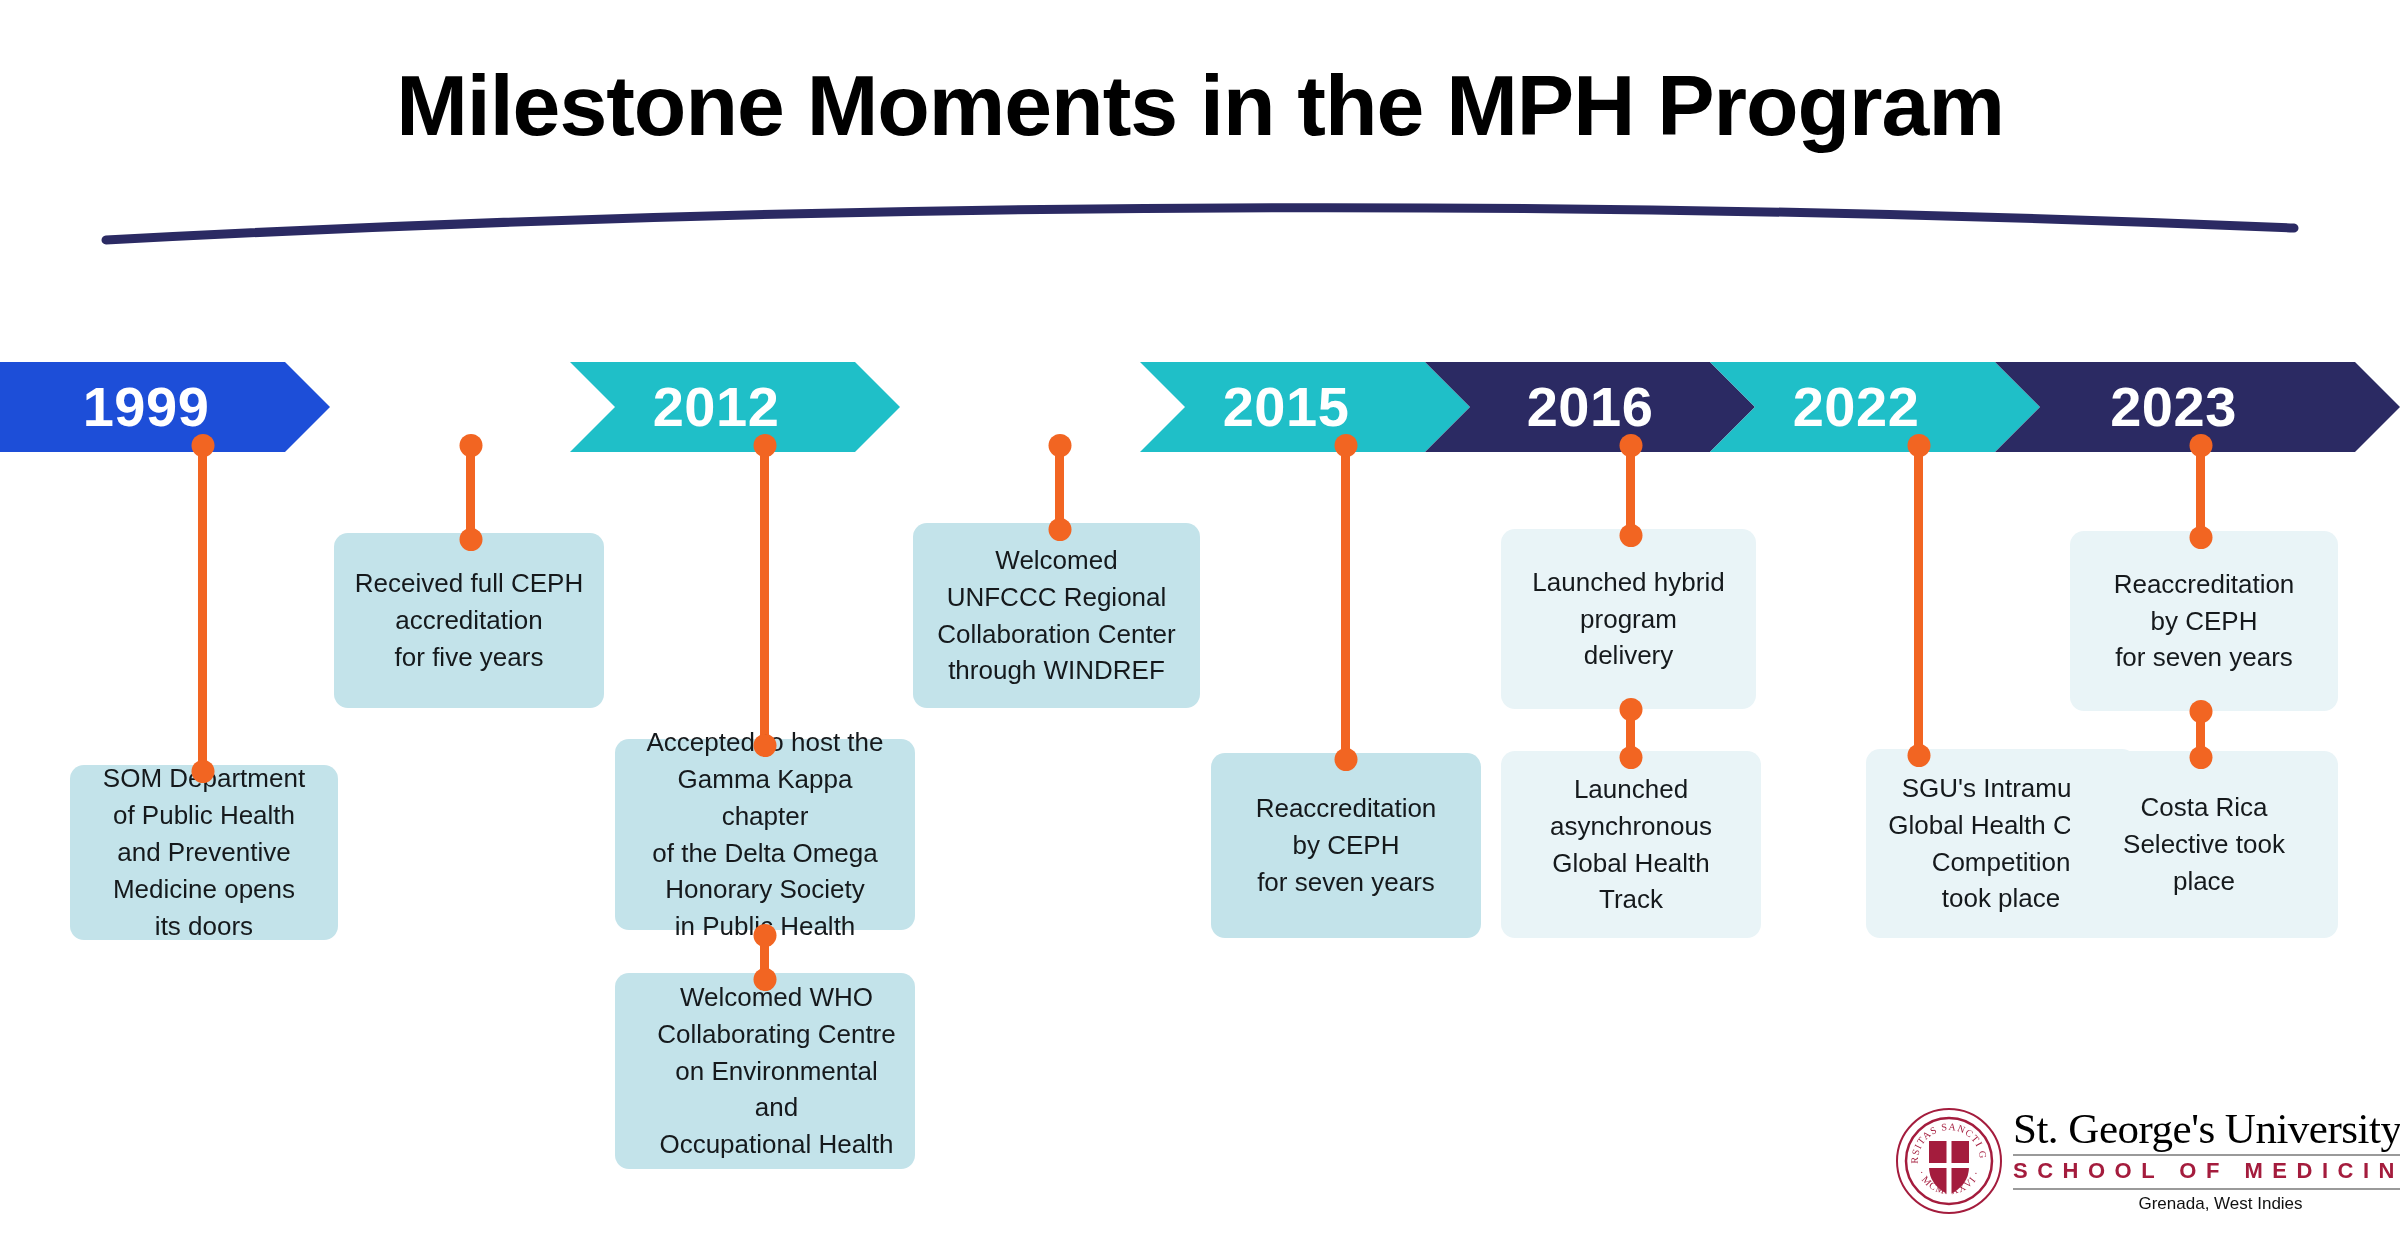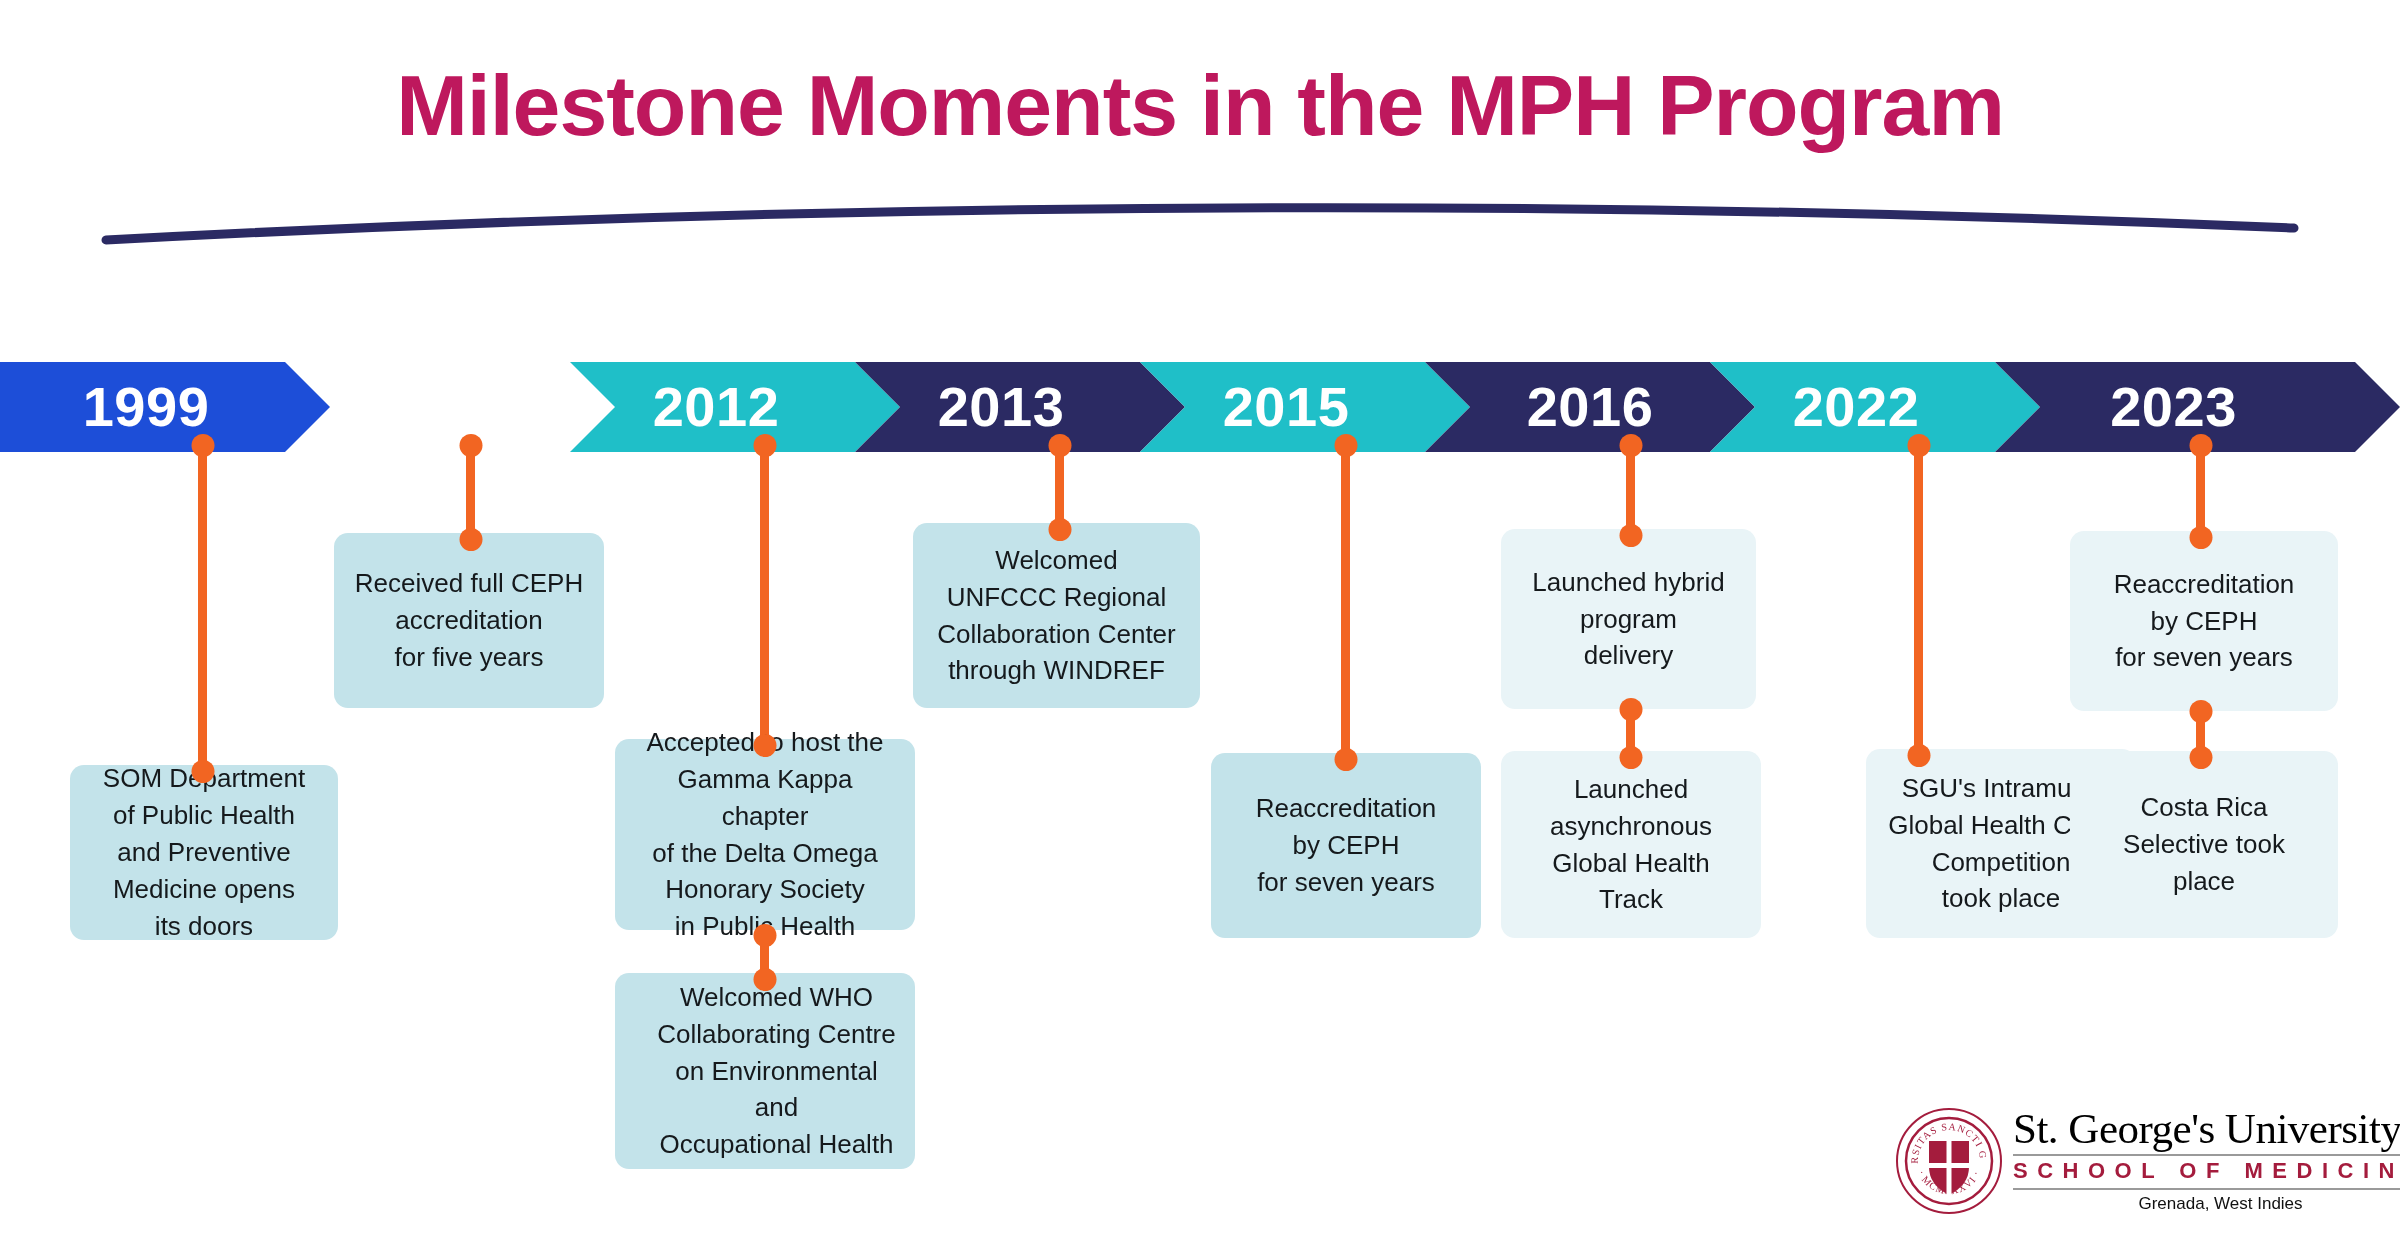--- a/index.html
+++ b/index.html
@@ -20,21 +20,21 @@
   #title-block {
     position: absolute;
     left: 0;
     top: 60px;
     width: 2400px;
     text-align: center;
   }
   #page-title {
     font-size: 86px;
     font-weight: bold;
-    color: #be185d;
+    color: #000000;
     letter-spacing: -1px;
     line-height: 1.05;
     white-space: nowrap;
   }
   #title-arc {
     position: absolute;
     left: 100px;
     top: 196px;
     width: 2200px;
     height: 50px;
@@ -170,23 +170,20 @@
 
   <div class="chevron" style="left:0px; width:330px; background:#1d4ed8; clip-path: polygon(0 0, 285px 0, 330px 50%, 285px 100%, 0 100%);">
     <span class="year-label" style="margin-right:38px;">1999</span>
   </div>
 
 
   <div class="chevron" style="left:570px; width:330px; background:#1fbfc8; clip-path: polygon(0 0, 285px 0, 330px 50%, 285px 100%, 0 100%, 45px 50%);">
     <span class="year-label" style="margin-right:38px;">2012</span>
   </div>
 
-  <div class="chevron" style="left:855px; width:330px; background:#2b2a63; clip-path: polygon(0 0, 285px 0, 330px 50%, 285px 100%, 0 100%, 45px 50%);">
-    <span class="year-label" style="margin-right:38px;">2013</span>
-  </div>
 
   <div class="chevron" style="left:1140px; width:330px; background:#1fbfc8; clip-path: polygon(0 0, 285px 0, 330px 50%, 285px 100%, 0 100%, 45px 50%);">
     <span class="year-label" style="margin-right:38px;">2015</span>
   </div>
 
   <div class="chevron" style="left:1425px; width:330px; background:#2b2a63; clip-path: polygon(0 0, 285px 0, 330px 50%, 285px 100%, 0 100%, 45px 50%);">
     <span class="year-label" style="">2016</span>
   </div>
 
   <div class="chevron" style="left:1710px; width:330px; background:#1fbfc8; clip-path: polygon(0 0, 285px 0, 330px 50%, 285px 100%, 0 100%, 45px 50%);">

